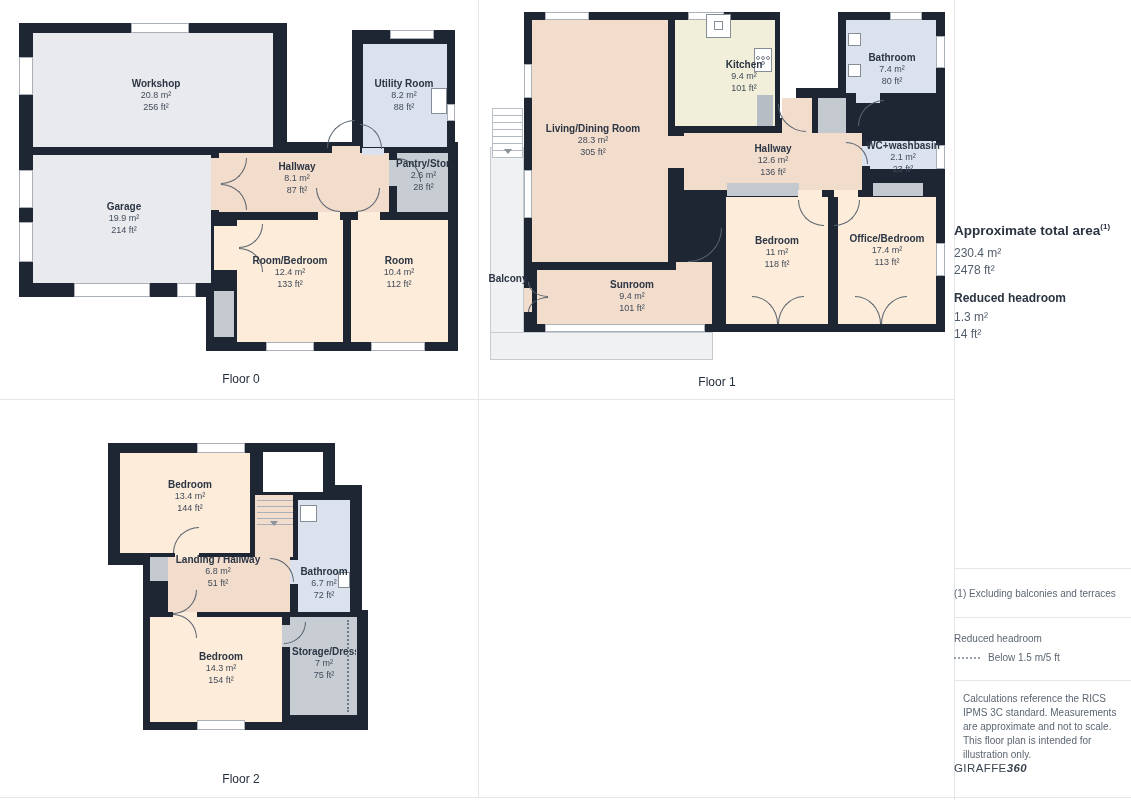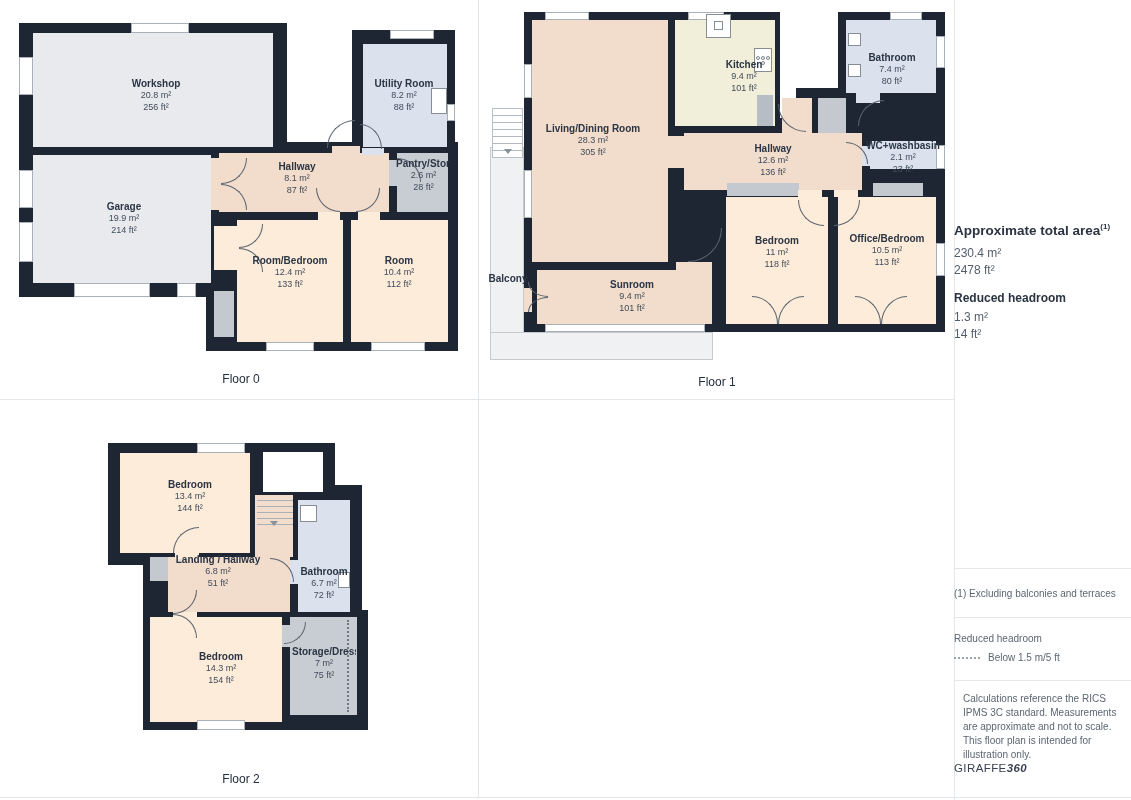--- a/index.html
+++ b/index.html
@@ -233,21 +233,21 @@
     <div class="ra">2.1 m²</div>
     <div class="ra">23 ft²</div>
   </div>
   <div class="rlabel" style="left:777px;top:252px;">
     <div class="rn">Bedroom</div>
     <div class="ra">11 m²</div>
     <div class="ra">118 ft²</div>
   </div>
   <div class="rlabel" style="left:887px;top:250px;">
     <div class="rn">Office/Bedroom</div>
-    <div class="ra">10.5 m²</div>
+    <div class="ra">17.4 m²</div>
     <div class="ra">113 ft²</div>
   </div>
   <div class="rlabel" style="left:632px;top:296px;">
     <div class="rn">Sunroom</div>
     <div class="ra">9.4 m²</div>
     <div class="ra">101 ft²</div>
   </div>
   <div class="rlabel" style="left:508px;top:278px;">
     <div class="rn">Balcony</div>
   </div>

